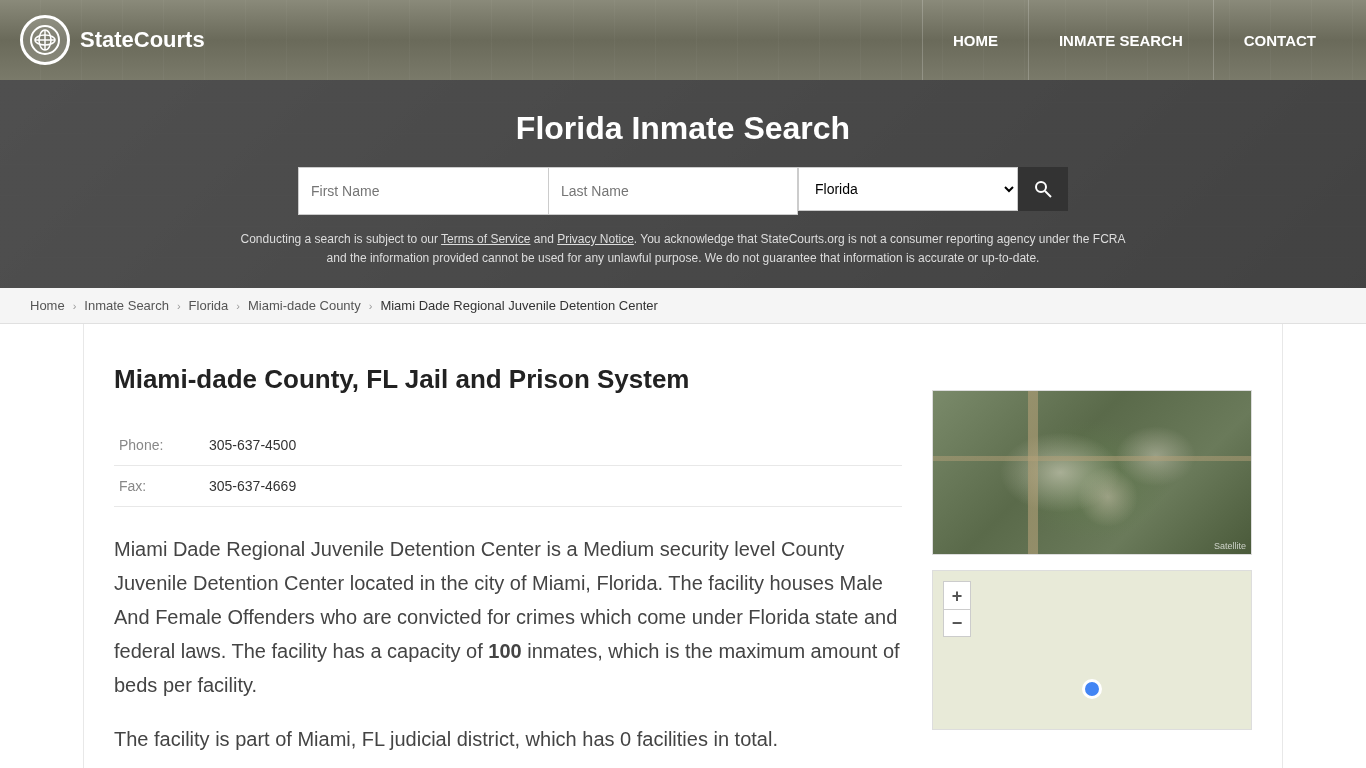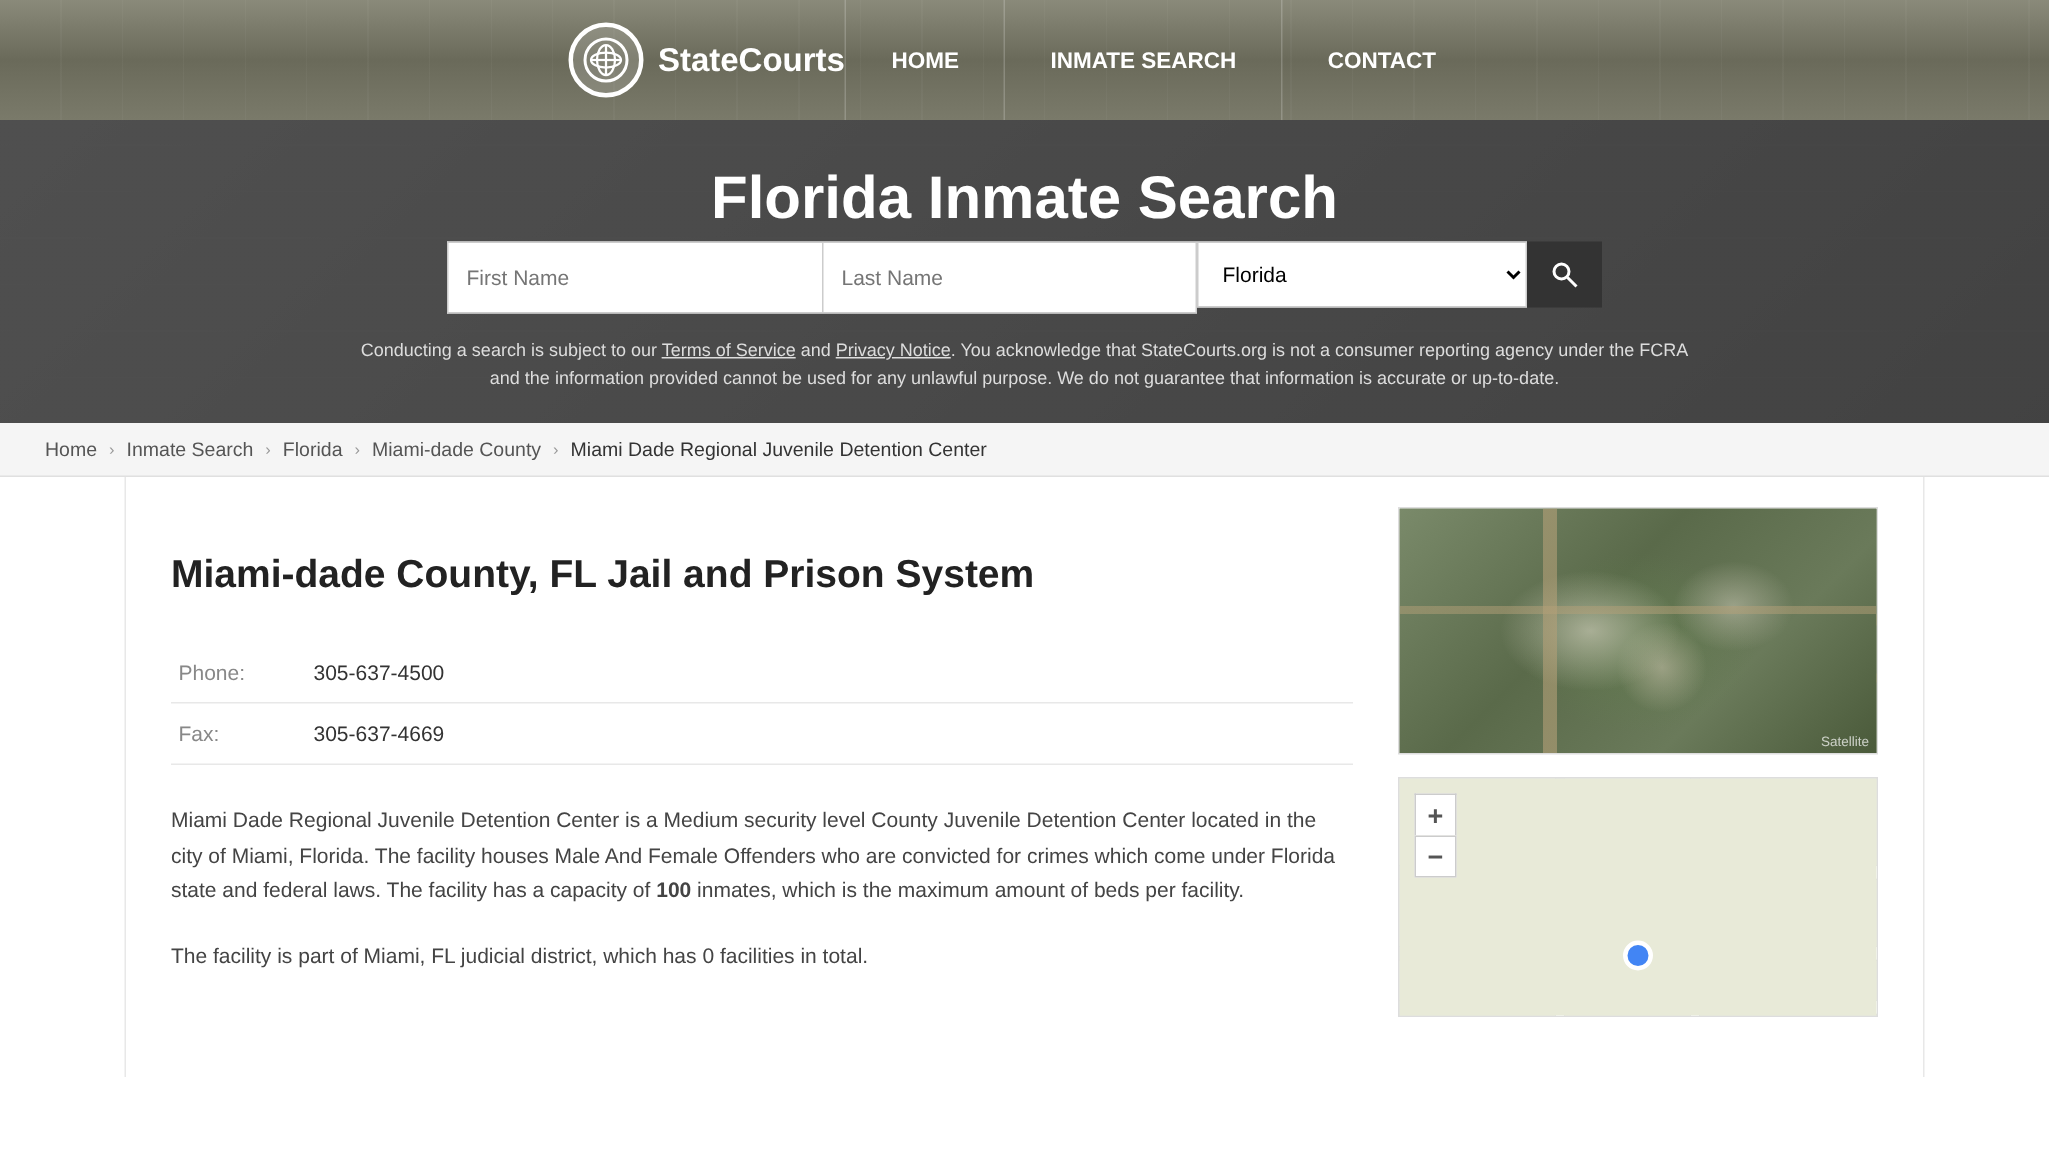--- a/index.html
+++ b/index.html
@@ -5,21 +5,21 @@
     * { margin: 0; padding: 0; box-sizing: border-box; }
     body { font-family: Arial, sans-serif; font-size: 14px; color: #333; background: #fff; width: 1366px; }
 
     
     .header {
       position: relative;
       background: #555;
       height: 80px;
       display: flex;
       align-items: center;
-      justify-content: center;
+      justify-content: space-between;
       padding: 0 20px;
       overflow: hidden;
     }
     
     .header::before {
       content: '';
       position: absolute;
       inset: 0;
       background: 
         repeating-linear-gradient(90deg, transparent 0px, transparent 40px, rgba(255,255,255,0.03) 40px, rgba(255,255,255,0.03) 41px),
@@ -71,23 +71,23 @@
     .hero {
       position: relative;
       background: linear-gradient(rgba(60,60,60,0.75), rgba(60,60,60,0.75)),
                   repeating-linear-gradient(0deg, transparent 0, transparent 30px, rgba(255,255,255,0.02) 30px, rgba(255,255,255,0.02) 31px),
                   linear-gradient(135deg, #888 0%, #555 100%);
       padding: 30px 20px 20px;
       text-align: center;
     }
     .hero-title {
       color: white;
-      font-size: 40px;
+      font-size: 32px;
       font-weight: bold;
-      margin-bottom: 6px;
+      margin-bottom: 20px;
     }
     .search-bar {
       display: flex;
       justify-content: center;
       gap: 0;
       margin-bottom: 15px;
     }
     .search-input {
       height: 48px;
       padding: 0 12px;
@@ -196,21 +196,21 @@
       font-size: 14px;
     }
     .info-link {
       color: #1a73e8;
       text-decoration: underline;
       cursor: pointer;
     }
 
     
     .description {
-      font-size: 14px;
+      font-size: 20px;
       line-height: 1.7;
       color: #444;
       margin-bottom: 20px;
     }
     .description strong { font-weight: bold; }
 
     
     .facility-image {
       width: 320px;
       height: 165px;

